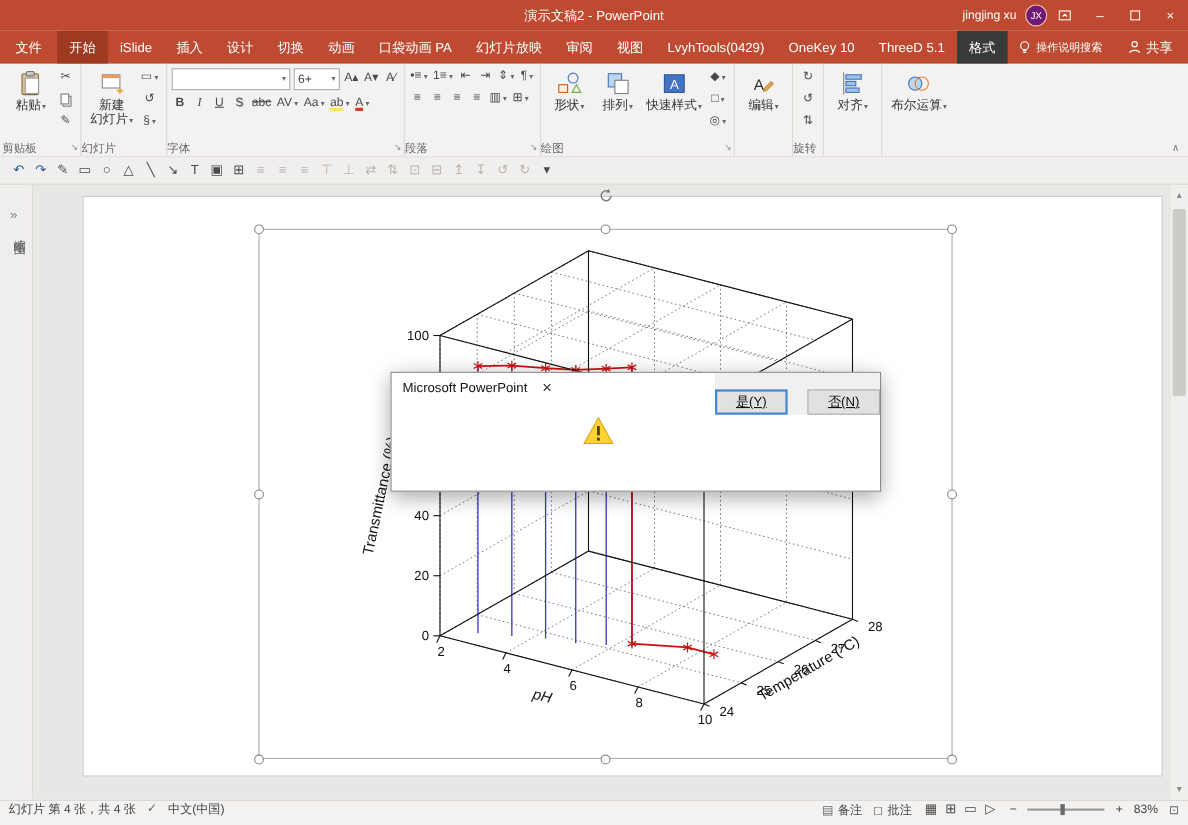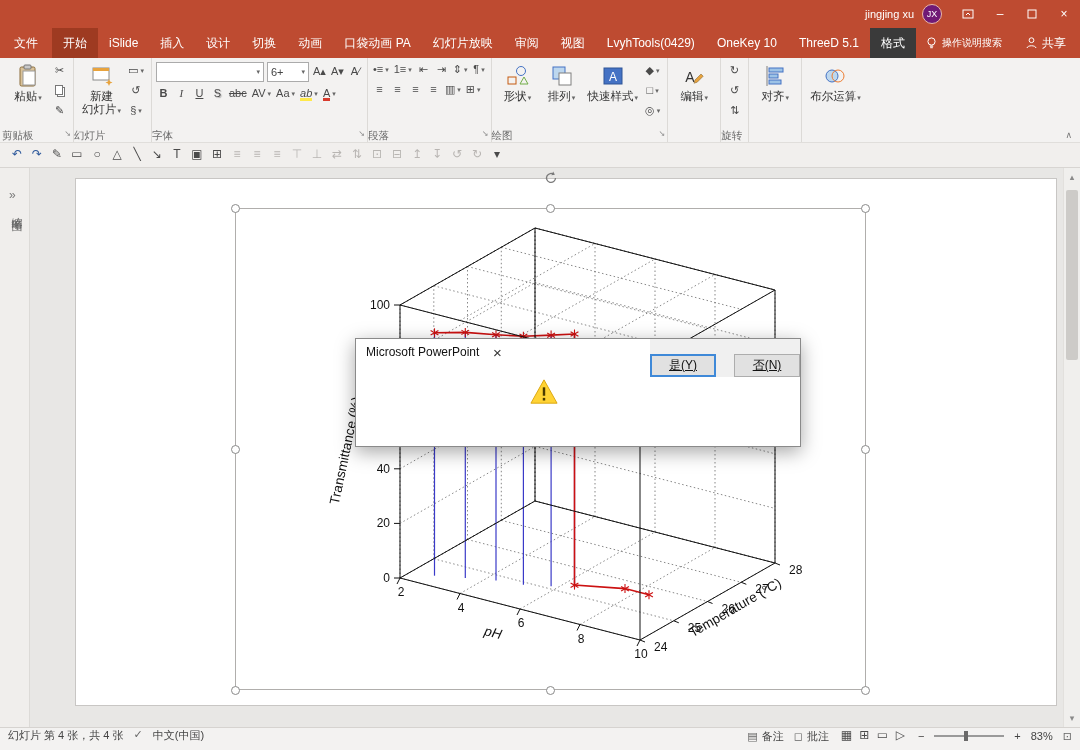--- a/index.html
+++ b/index.html
@@ -2,21 +2,21 @@
 <html><head>
 <meta charset="utf-8">
 <style>
 *{margin:0;padding:0;box-sizing:border-box}
 html,body{width:1080px;height:750px;overflow:hidden;font-family:"Liberation Sans","DejaVu Sans",sans-serif;background:#fff}
 
 .titlebar{position:relative;height:28px;background:#BE4B31;color:#fff;display:flex;align-items:center}
 .titlebar .title{position:absolute;left:0;right:0;text-align:center;font-size:12px;color:#fff}
 .tb-right{margin-left:auto;display:flex;align-items:center;height:100%}
 .tb-user{font-size:11px;margin-right:8px}
-.avatar{width:20px;height:20px;border-radius:50%;background:#701a75;border:1px solid #e9b9aa;color:#fff;font-size:9px;display:flex;align-items:center;justify-content:center;margin-right:10px}
+.avatar{width:20px;height:20px;border-radius:50%;background:#701a75;border:1px solid #e9b9aa;color:#fff;font-size:9px;display:flex;align-items:center;justify-content:center;}
 .winbtn{width:32px;height:100%;display:flex;align-items:center;justify-content:center;font-size:12px;color:#fff}
 .winbtn svg{display:block}
 
 .tabbar{height:30px;background:#BE4B31;display:flex;align-items:stretch;color:#fff}
 .tabs{display:flex;align-items:stretch}
 .tab{display:flex;align-items:center;padding:0 11px;font-size:12px;cursor:default;white-space:nowrap}
 .tab.file{padding:0 14px}
 .tab.active{background:#9E3A21}
 .tab.contextual{background:#3A3A3A}
 .tellme{display:flex;align-items:center;gap:5px;font-size:10px;padding:0 10px}
@@ -79,20 +79,21 @@
 .sb-item{display:flex;align-items:center;gap:4px}
 .sb-icon{font-size:11px;color:#666}
 .zoom-track{position:relative;width:70px;height:2px;background:#9a9a9a;display:inline-block}
 .zoom-thumb{position:absolute;left:42%;top:-4px;width:4px;height:10px;background:#6a6a6a}
 .views .ibtn{font-size:12px}
 </style>
 </head>
 <body>
 
 <div class="titlebar">
+  <div class="title">演示文稿2 - PowerPoint</div>
   <div class="tb-right">
     <span class="tb-user">jingjing xu</span>
     <span class="avatar">JX</span>
     <span class="winbtn">
       <svg width="12" height="12" viewBox="0 0 12 12">
           <rect x="1" y="2" width="10" height="8" fill="none" stroke="#fff"></rect>
           <path d="M4 7l2-2 2 2" fill="none" stroke="#fff"></path>
         </svg>
     </span>
     <span class="winbtn">–</span>
@@ -240,21 +241,21 @@
             </span>
             <span class="ibtn">
               <span class="glyph">AV</span>
               <span class="dd">▾</span>
             </span>
             <span class="ibtn">
               <span class="glyph">Aa</span>
               <span class="dd">▾</span>
             </span>
             <span class="ibtn">
-              <span class="glyph" style="box-shadow: rgb(255, 233, 74) 0px -3px 0px inset; font-style: italic;">ab</span>
+              <span class="glyph" style="box-shadow: rgb(255, 233, 74) 0px -3px 0px inset;">ab</span>
               <span class="dd">▾</span>
             </span>
             <span class="ibtn">
               <span class="glyph" style="box-shadow: rgb(216, 59, 45) 0px -3px 0px inset;">A</span>
               <span class="dd">▾</span>
             </span>
           </span>
       </div>
     </div>
     <div class="g-label"><span>字体</span><span class="launcher">↘</span></div>

